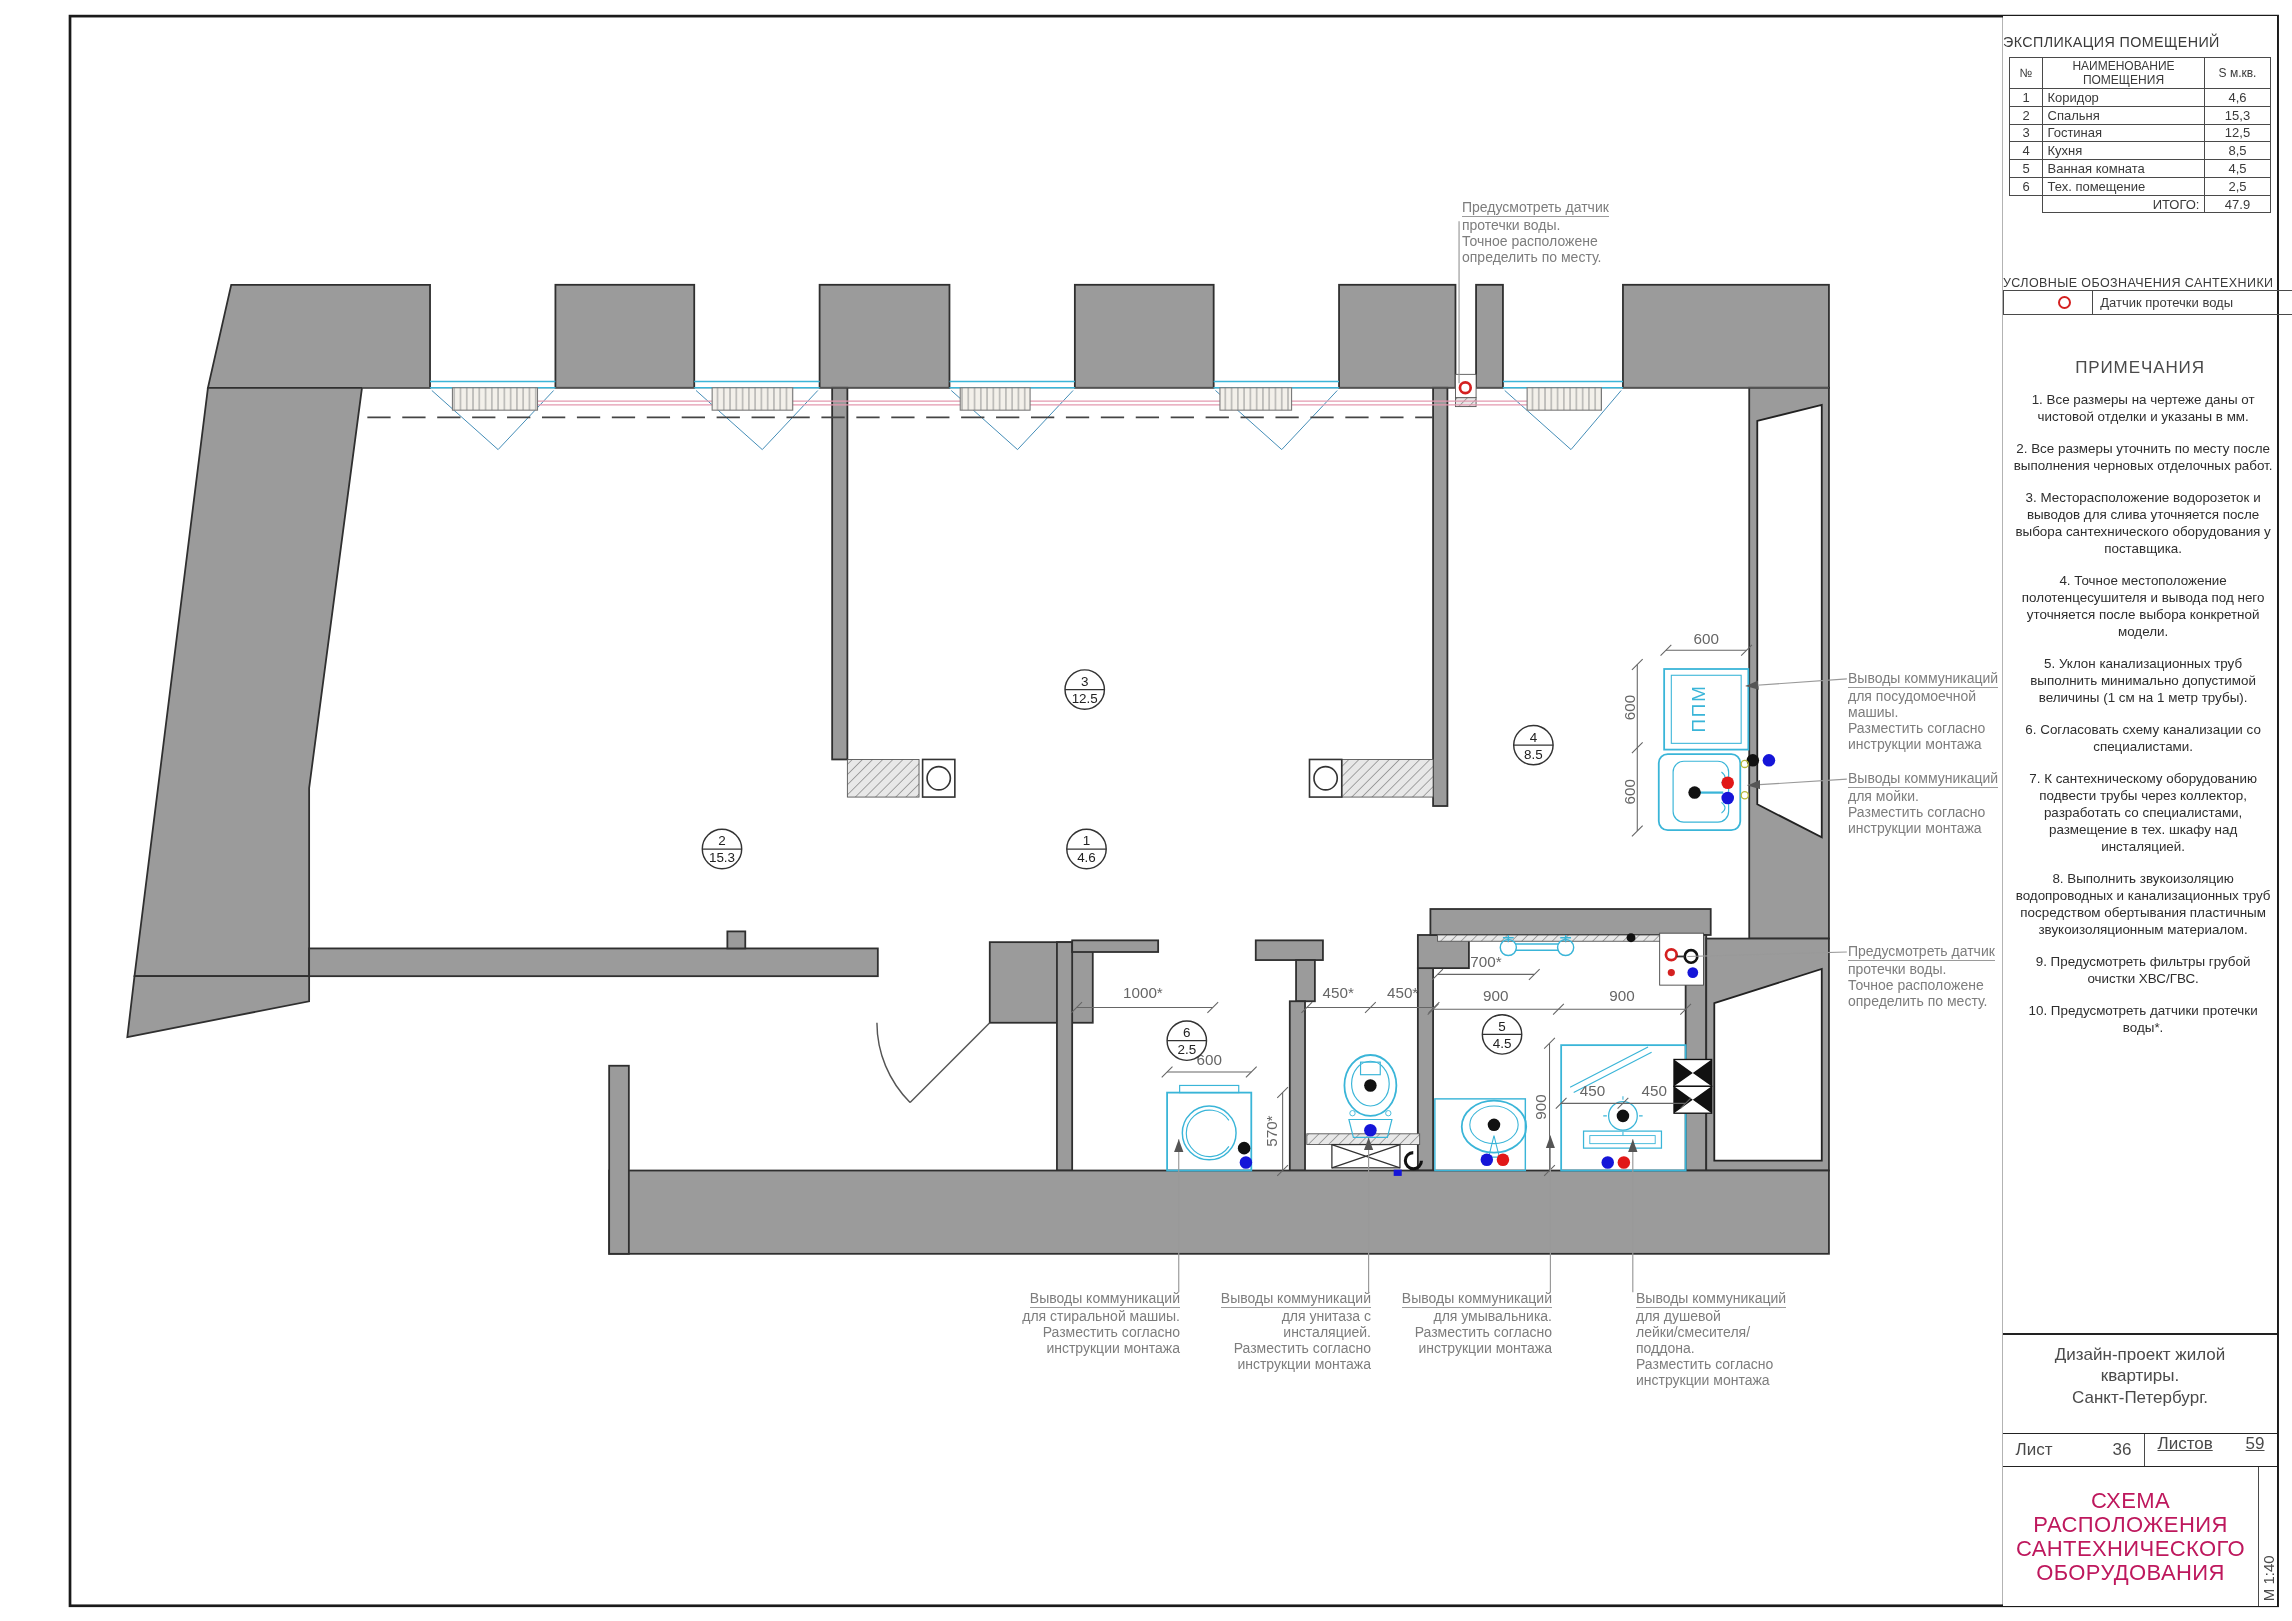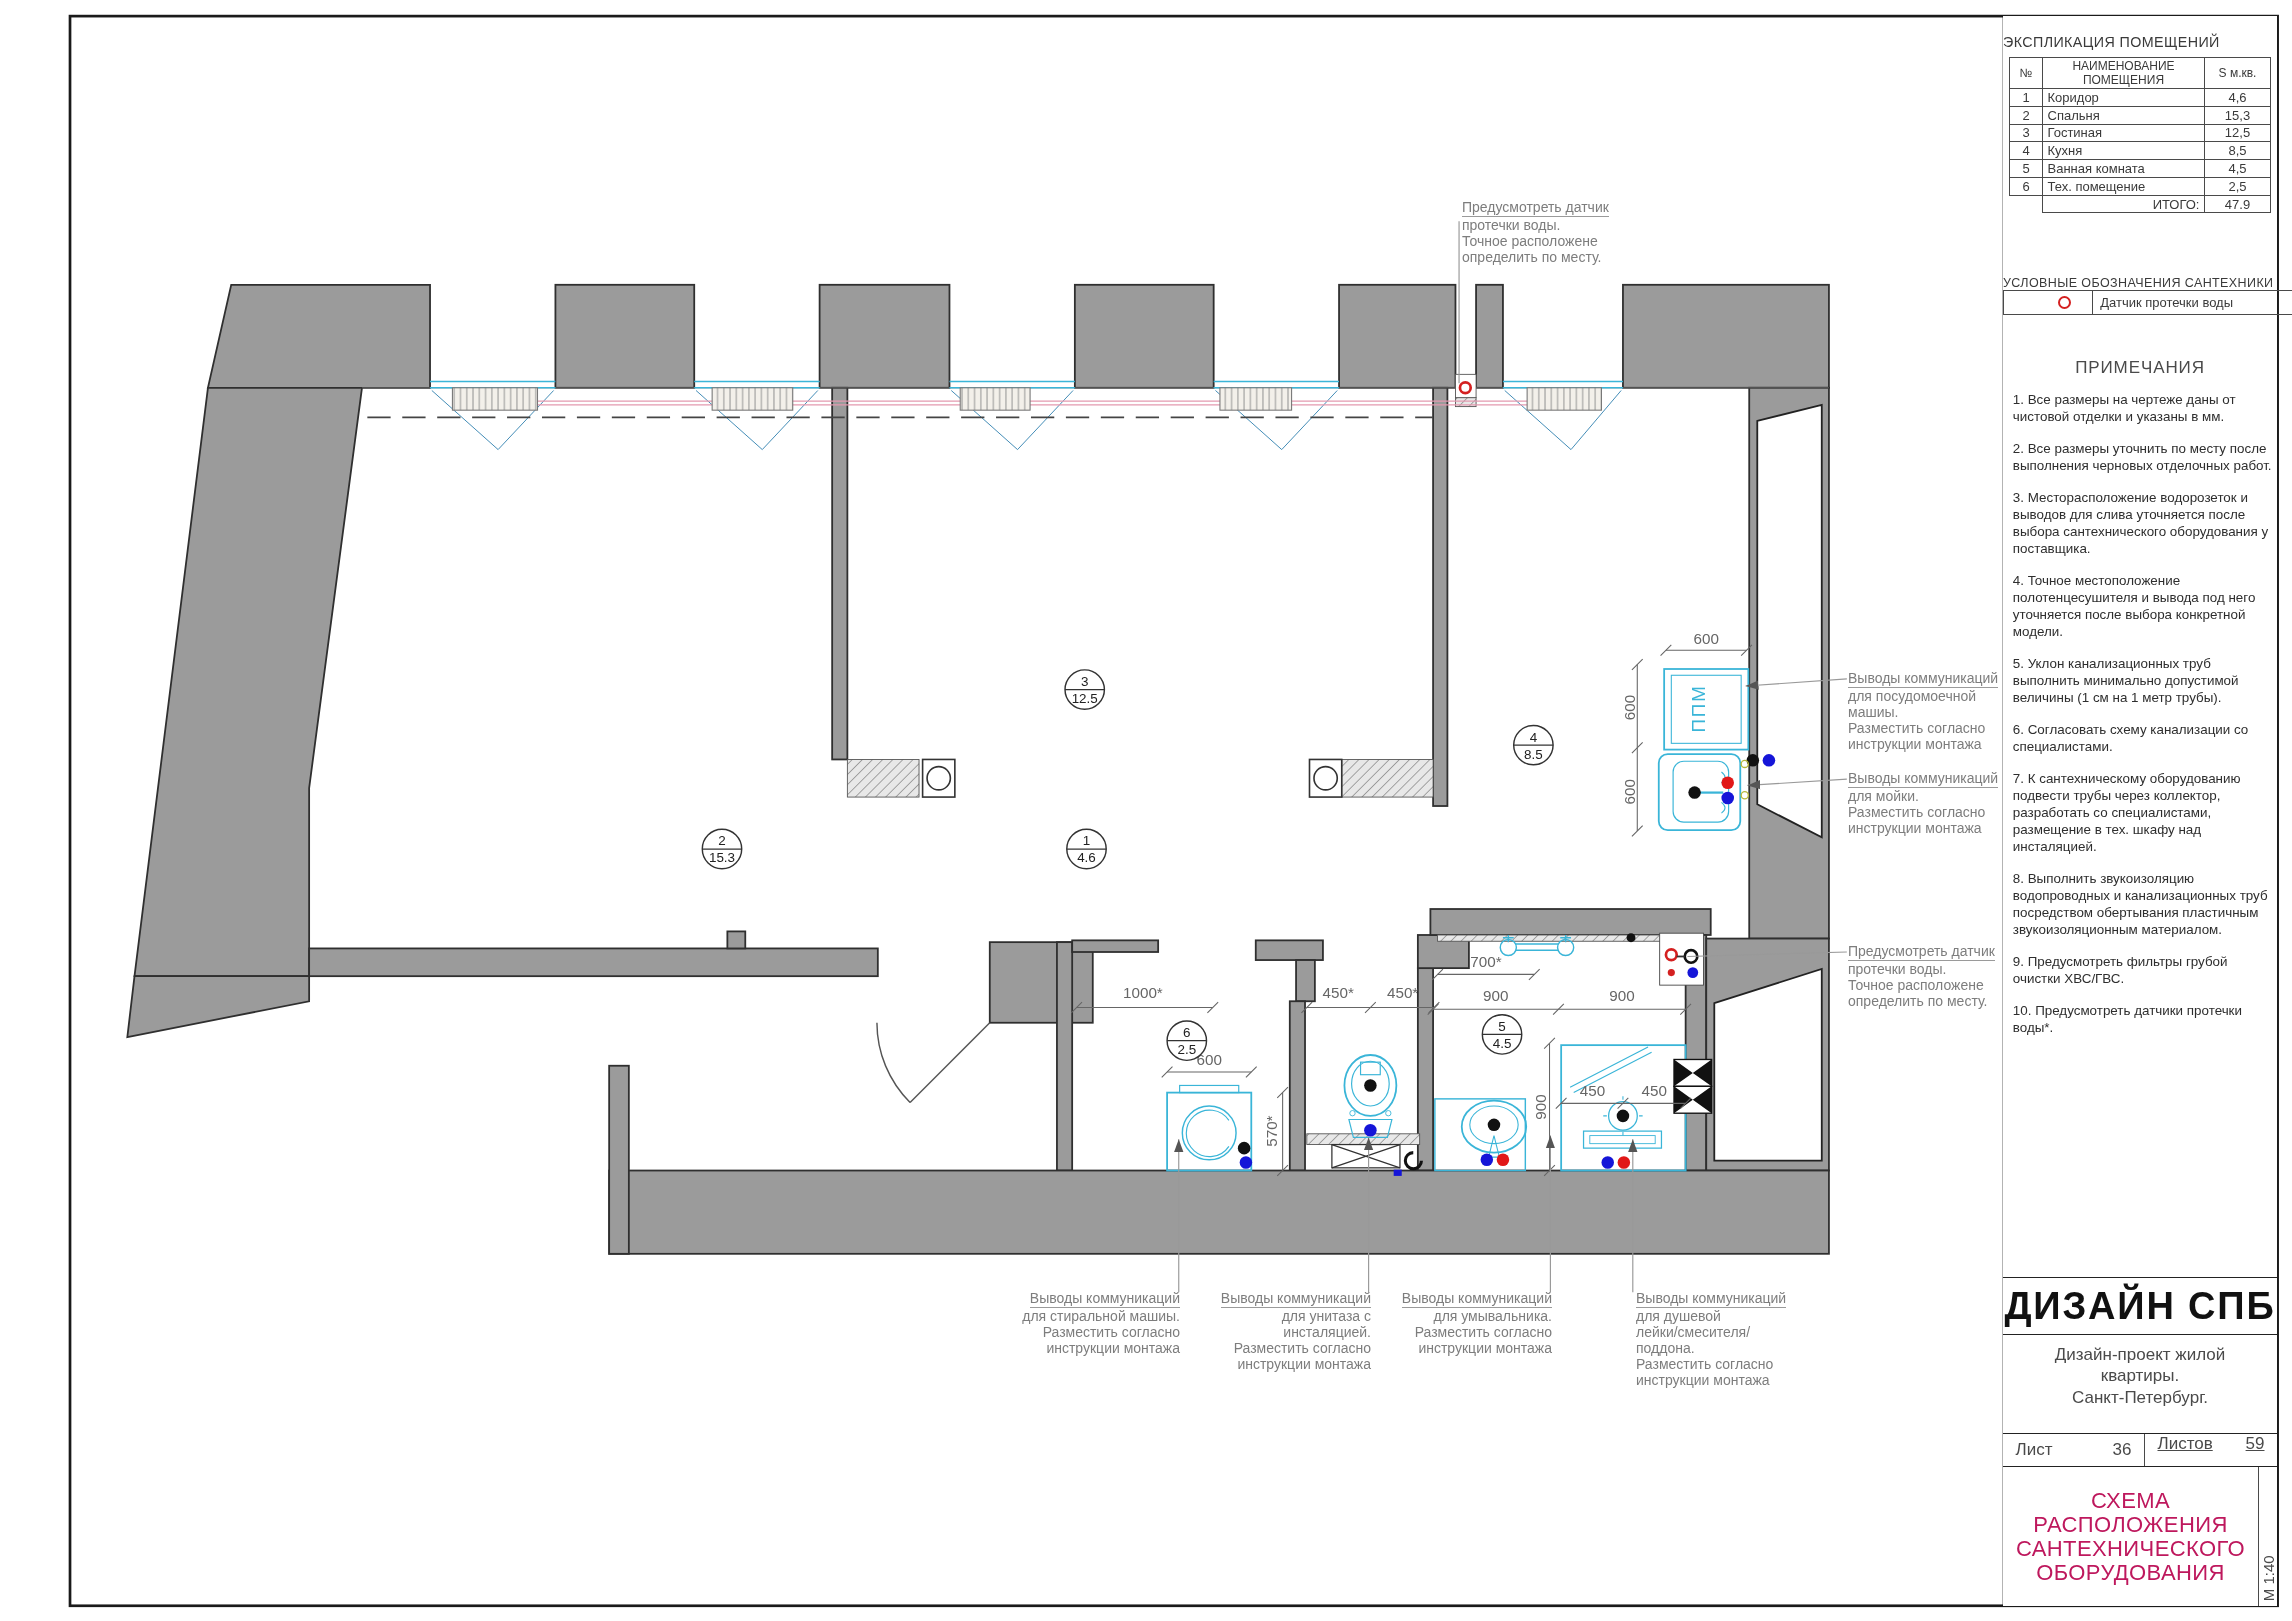--- a/index.html
+++ b/index.html
@@ -17,21 +17,21 @@
   table.expl{border-collapse:collapse;width:262px;margin:0 auto;font-size:13px;color:#3a3a3a;}
   table.expl th,table.expl td{border:0.9px solid #4a4a4a;padding:0.9px 4.5px;}
   table.expl th{font-weight:normal;text-align:center;font-size:12px;}
   td.c{text-align:center;width:23px;}
   td.r{text-align:center;width:56px;}
   .legend-row{display:flex;border:0.9px solid #4a4a4a;width:262px;margin:0 auto 0 auto;height:23px;align-items:center;font-size:13px;color:#3a3a3a;padding-left:32px;}
   .legend-sym{width:56px;border-right:0.9px solid #4a4a4a;height:100%;display:flex;align-items:center;justify-content:center;}
   .ring{width:9px;height:9px;border:2.7px solid #d42020;border-radius:50%;}
   .legend-lab{padding-left:7.2px;}
   .notes{font-size:13.4px;line-height:17px;color:#2e2e2e;padding:0 3.6px 0 1.8px;}
-  .notes p{margin:0 0 15px 8px;}
+  .notes p{margin:0 0 15px 8px;text-align:center;}
   .notes-title{font-size:17px;color:#4a4a4a;text-align:center;letter-spacing:0.9px;margin-bottom:12.5px;}
   .logo-block{position:absolute;left:0;bottom:0;width:100%;border-top:1.8px solid #222;}
   .company{font-size:38px;font-weight:600;letter-spacing:1.8px;color:#111;text-align:center;padding:7.2px 0 5.4px 0;}
   .project{border-top:1.8px solid #222;text-align:center;font-size:17px;color:#4a4a4a;line-height:21.5px;padding:9px 0 25px 0;}
   .sheetrow{border-top:1.8px solid #222;display:flex;font-size:17px;color:#4a4a4a;height:32px;align-items:center;}
   .sheetrow .cell{display:flex;justify-content:space-between;padding:0 12.5px;box-sizing:border-box;}
   .cell1{width:142px;border-right:0.9px solid #4a4a4a;height:100%;align-items:center;}
   .cell2{flex:1;height:100%;align-items:flex-start;text-decoration:underline;}
   .drawrow{border-top:1.8px solid #222;display:flex;height:139px;}
   .drawtitle{flex:1;display:flex;align-items:center;justify-content:center;text-align:center;
@@ -487,21 +487,20 @@
       <p>5. Уклон канализационных труб выполнить минимально допустимой величины (1 см на 1 метр трубы).</p>
       <p>6. Согласовать схему канализации со специалистами.</p>
       <p>7. К сантехническому оборудованию подвести трубы через коллектор, разработать со специалистами, размещение в тех. шкафу над инсталяцией.</p>
       <p>8. Выполнить звукоизоляцию водопроводных и канализационных труб посредством обертывания пластичным звукоизоляционным материалом.</p>
       <p>9. Предусмотреть фильтры грубой очистки ХВС/ГВС.</p>
       <p>10. Предусмотреть датчики протечки воды*.</p>
     </div>
   </div>
 
   <div class="logo-block">
-    <div class="company">ДИЗАЙН СПБ</div>
     <div class="project">
       <span style="display:block;">Дизайн-проект жилой</span>
       <span style="display:block;">квартиры.</span>
       <span style="display:block;">Санкт-Петербург.</span>
     </div>
     <div class="sheetrow">
       <div class="cell cell1">
         <span>Лист</span>
         <span>36</span>
       </div>

